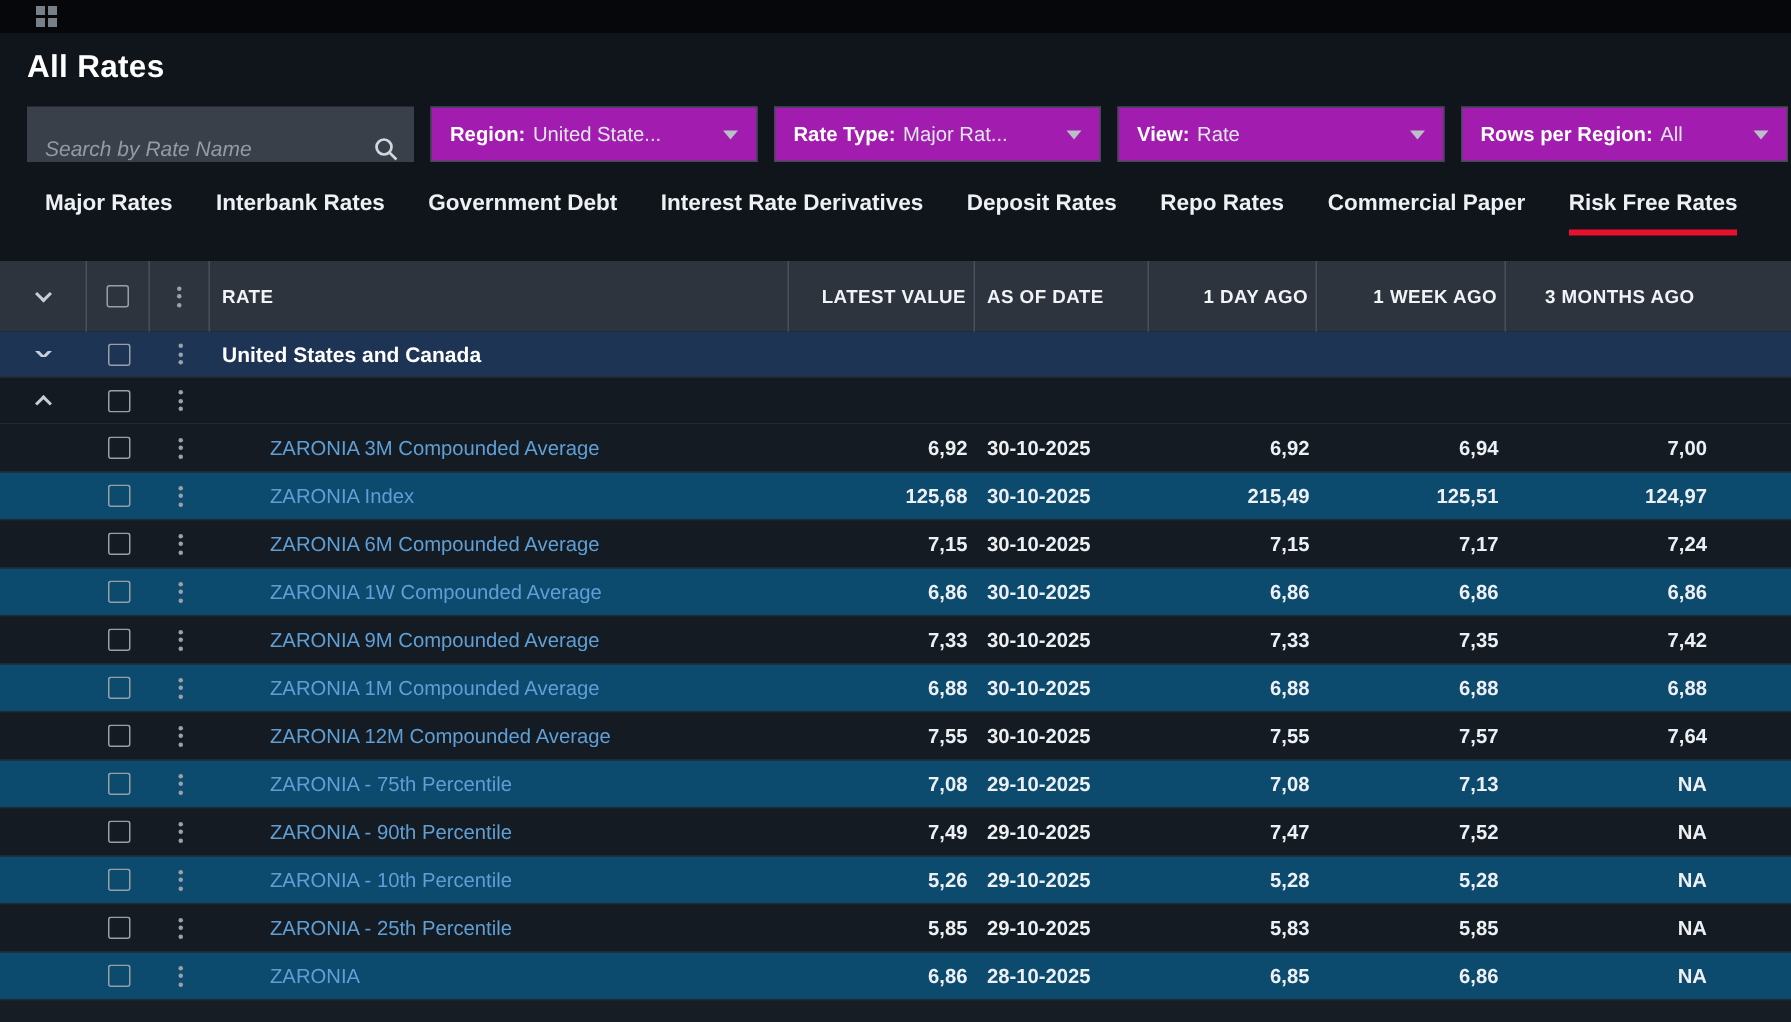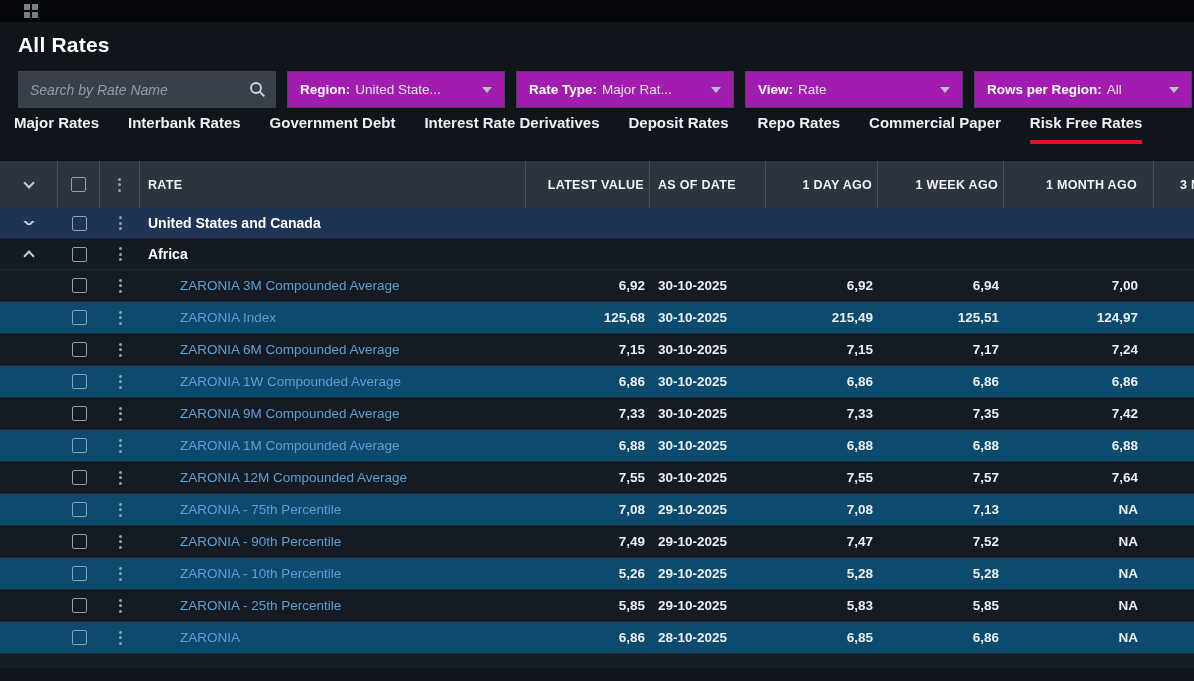--- a/index.html
+++ b/index.html
@@ -14,21 +14,21 @@
 
   
   .topbar { height: 22px; background: #05070a; display: flex; align-items: center; padding-left: 24px; }
   .app-icon { display: inline-flex; }
 
   
   .page-title { font-size: 21px; font-weight: bold; color: #ffffff; margin: 10px 0 0 18px; height: 26px; line-height: 26px; letter-spacing: .2px; }
 
   
   .filter-bar { display: flex; gap: 11px; margin: 13px 2px 0 18px; height: 37px; }
-  .search-box { width: 258px; min-width: 258px; background: #394049; display: flex; align-items: center; padding: 0 10px; }
+  .search-box { width: 258px; min-width: 258px; background: #394049; display: flex; align-items: flex-end; padding: 0 10px; }
   .search-box input {
     flex: 1; min-width: 0; background: transparent; border: none; outline: none;
     color: #dfe3e7; font-size: 14px; font-family: inherit;
   }
   .search-box input::placeholder { color: #939ba3; font-style: italic; opacity: 1; }
   .search-icon { display: inline-flex; margin-left: 6px; }
 
   .dropdown {
     flex: 1; background: #a21caf; border: 1px solid #434a53;
     display: flex; align-items: center; padding: 0 12px; font-size: 13.5px;
@@ -36,21 +36,21 @@
   }
   .dd-label { font-weight: bold; color: #ffffff; }
   .dd-value { color: #e2e6ea; margin-left: 5px; overflow: hidden; text-overflow: ellipsis; text-align: center; }
   .dd-chevron {
     margin-left: auto; flex: 0 0 auto; width: 0; height: 0;
     border-left: 5px solid transparent; border-right: 5px solid transparent;
     border-top: 6px solid #b9bfc6;
   }
 
   
-  .tab-bar { margin-top: 6px; padding-left: 14px; height: 31px; white-space: nowrap; overflow: hidden; }
+  .tab-bar { margin-top: 19px; padding-left: 30px; height: 31px; white-space: nowrap; overflow: hidden; }
   .tab {
     display: inline-block; margin-right: 29px; font-size: 15px; font-weight: bold;
     color: #eef1f4; padding-bottom: 9px; border-bottom: 4px solid transparent; cursor: pointer;
   }
   .tab.active { border-bottom-color: var(--accent_red, #e8112d); }
 
   
   .rates-table { margin-top: 16px; }
   .grid-cols {
     display: grid;
@@ -157,21 +157,20 @@
           <i></i>
           <i></i>
           <i></i>
         </span>
     </div>
     <div class="th rate">RATE</div>
     <div class="th num">LATEST VALUE</div>
     <div class="th asof">AS OF DATE</div>
     <div class="th num">1 DAY AGO</div>
     <div class="th num">1 WEEK AGO</div>
-    <div class="th num m1">1 MONTH AGO</div>
     <div class="th clip">3 MONTHS AGO</div>
   </div>
   <div id="table-body">
       <div class="row grid-cols group-row highlight">
         <div class="cell center">
           <span class="chevron down"></span>
         </div>
         <div class="cell center">
           <span class="checkbox"></span>
         </div>
@@ -197,21 +196,20 @@
         <div class="cell center">
           <span class="checkbox"></span>
         </div>
         <div class="cell center">
           <span class="kebab">
             <i></i>
             <i></i>
             <i></i>
           </span>
         </div>
-        <div class="cell group-label">Africa</div>
         <div class="cell"></div>
         <div class="cell"></div>
         <div class="cell"></div>
         <div class="cell"></div>
         <div class="cell"></div>
         <div class="cell"></div>
       </div>
       <div class="row grid-cols data-row alt-light">
         <div class="cell"></div>
         <div class="cell center">

